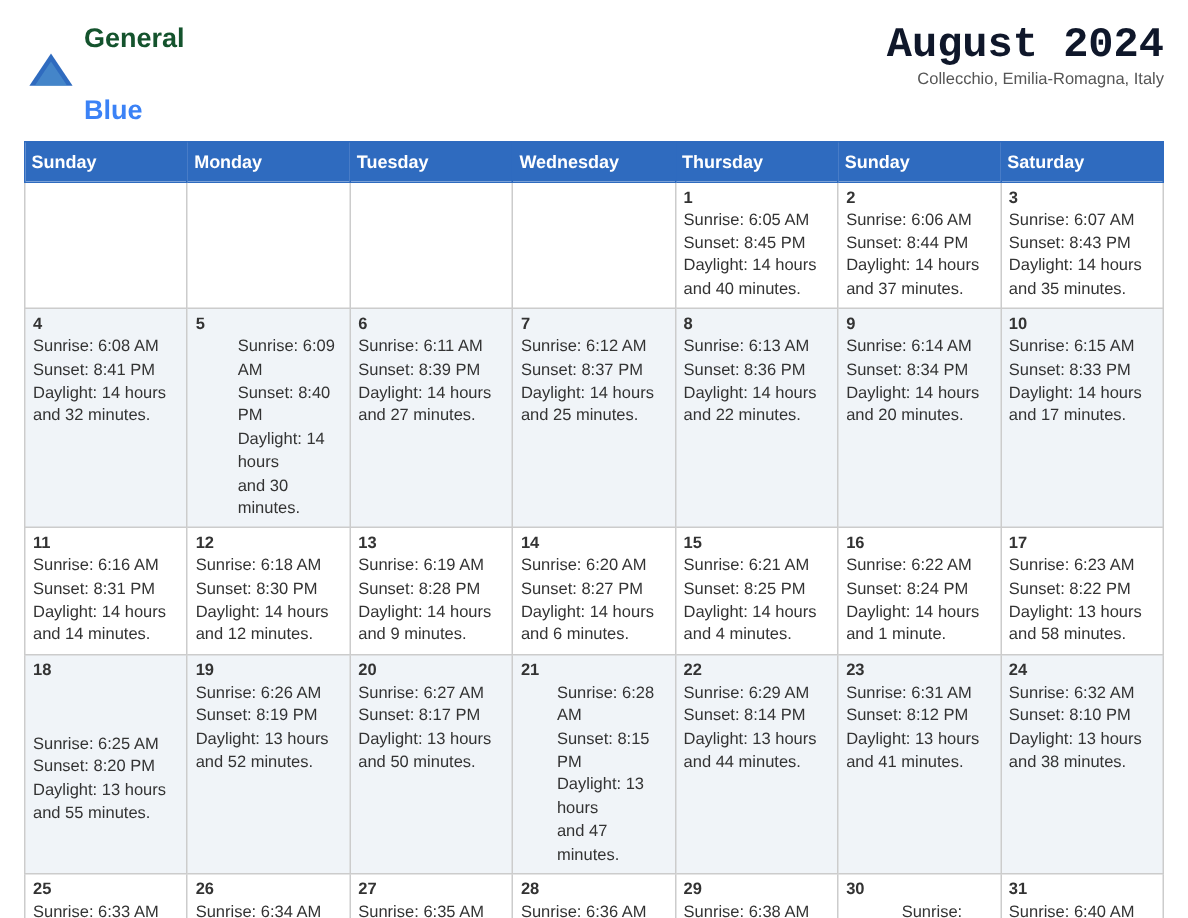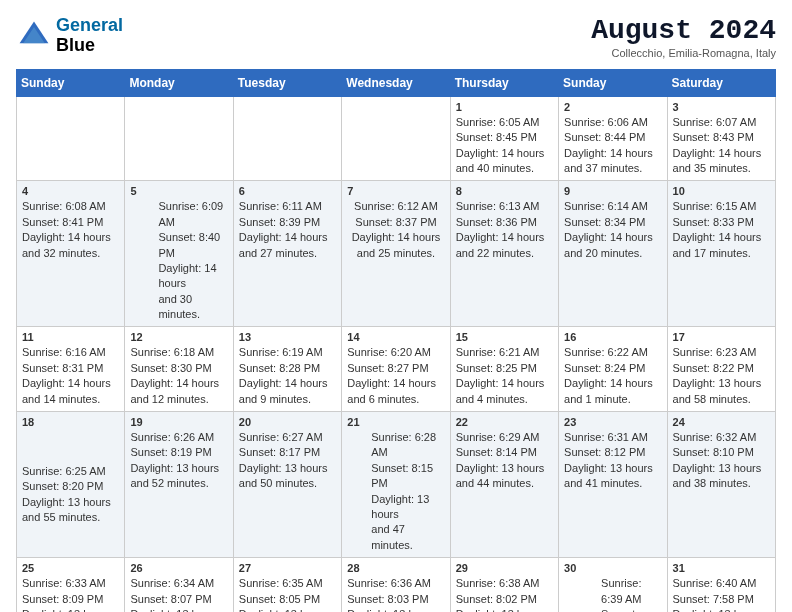--- a/index.html
+++ b/index.html
@@ -19,22 +19,22 @@
     .logo {
       display: flex;
       align-items: center;
       gap: 4px;
     }
     .logo-text {
       font-size: 18px;
       font-weight: bold;
       line-height: 1.1;
     }
-    .logo-general { color: #0369a1; }
-    .logo-blue { color: #000000; }
+    .logo-general { color: #14532d; }
+    .logo-blue { color: #3b82f6; margin-top: 28px; }
     .logo-icon {
       width: 36px;
       height: 36px;
     }
     .title-block { text-align: right; }
     .month-title {
       font-size: 28px;
       font-weight: bold;
       color: #0f172a;
       line-height: 1.1;
@@ -173,21 +173,21 @@
         </td>
         <td>
           <span class="day-num">6</span>
           <div class="cell-content" style="white-space: pre-line;">Sunrise: 6:11 AM
 Sunset: 8:39 PM
 Daylight: 14 hours
 and 27 minutes.</div>
         </td>
         <td>
           <span class="day-num">7</span>
-          <div class="cell-content" style="white-space: pre-line; text-align: center;">Sunrise: 6:12 AM
+          <div class="cell-content" style="white-space: pre-line;">Sunrise: 6:12 AM
 Sunset: 8:37 PM
 Daylight: 14 hours
 and 25 minutes.</div>
         </td>
         <td>
           <span class="day-num">8</span>
           <div class="cell-content" style="white-space: pre-line;">Sunrise: 6:13 AM
 Sunset: 8:36 PM
 Daylight: 14 hours
 and 22 minutes.</div>

